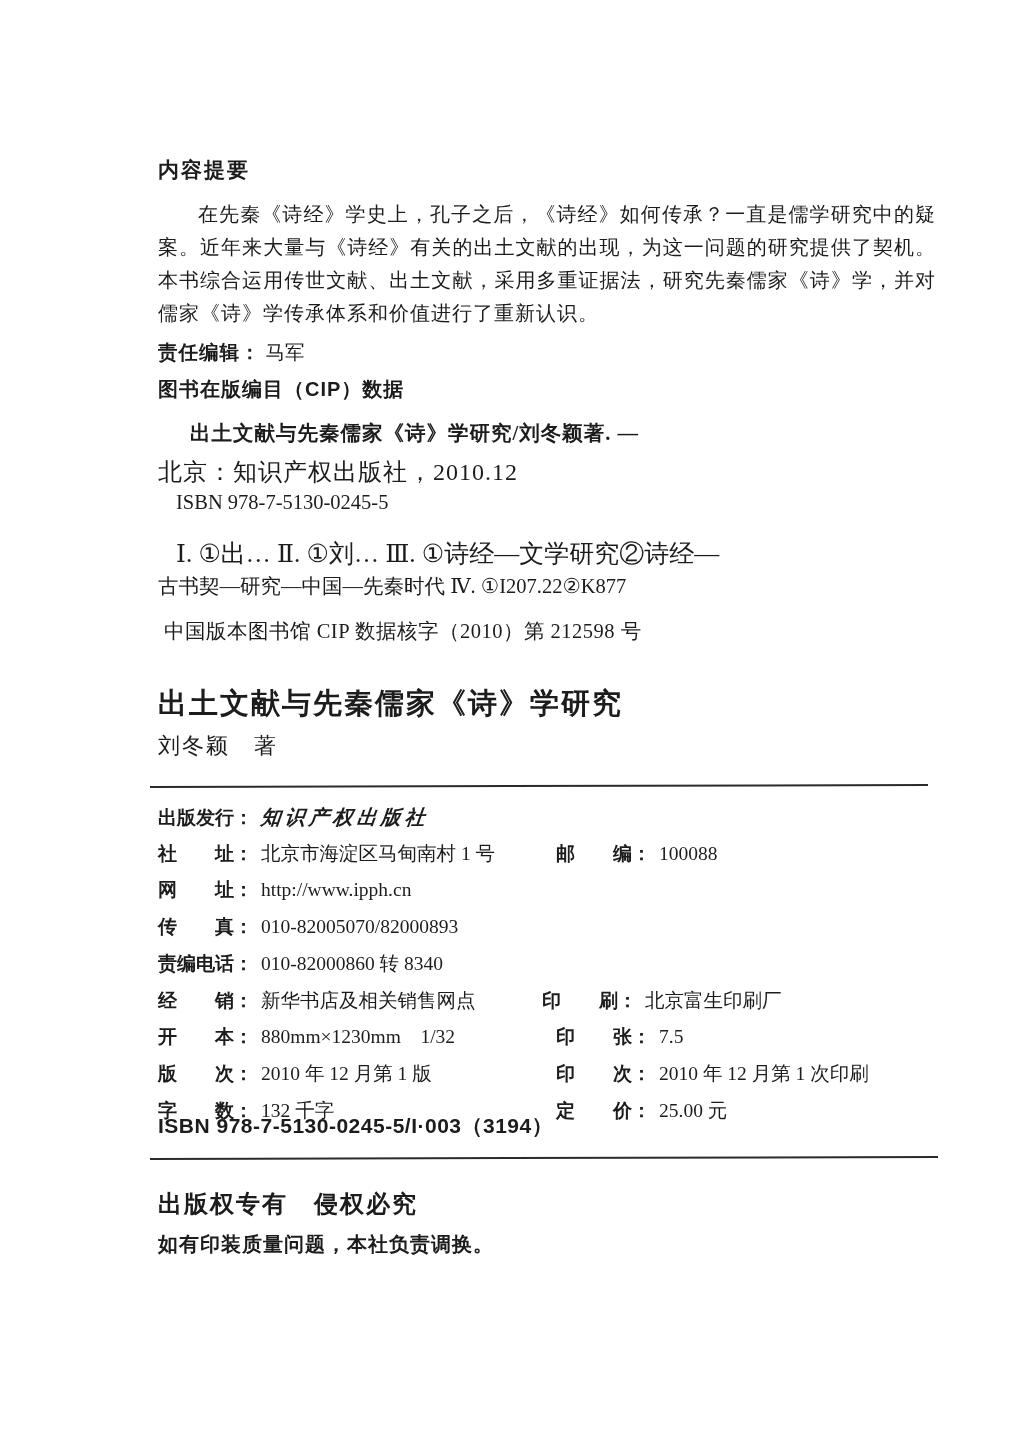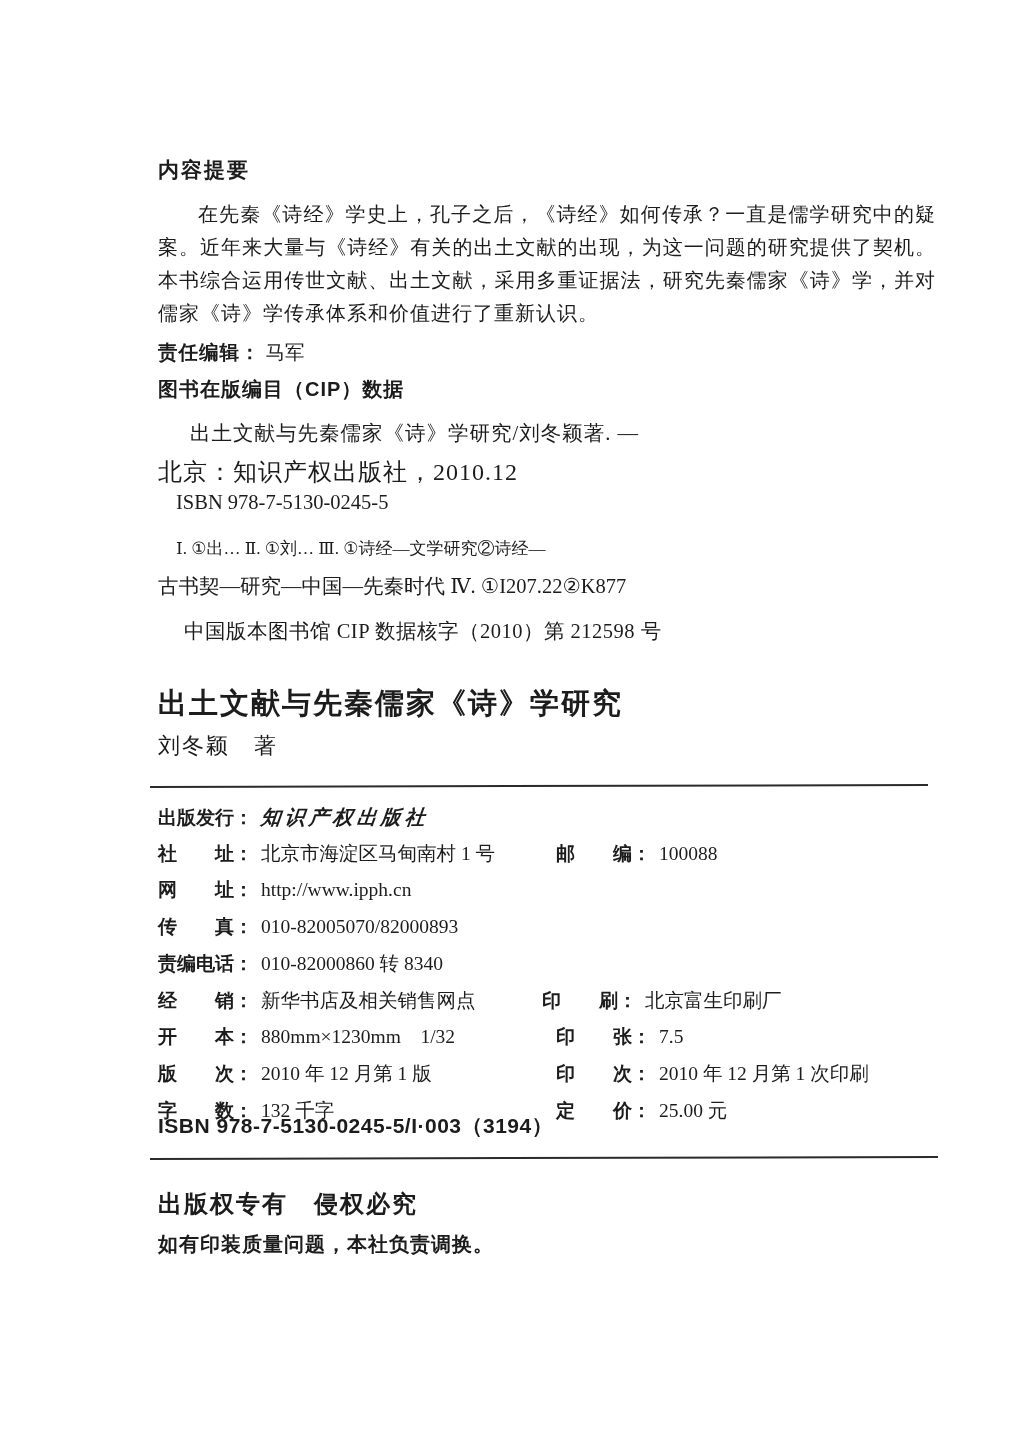--- a/index.html
+++ b/index.html
@@ -24,26 +24,26 @@
     left:158px; top:198px; width:778px;
     font-size:20px; line-height:33px;
     text-align:justify; text-indent:2em;
     letter-spacing:1px;
   }
 
   
   .editor-line { left:158px; top:339px; font-size:19.5px; }
   .editor-line .lbl { font-weight:bold; letter-spacing:1px; }
   .cip-heading { left:158px; top:376px; font-size:20px; font-weight:bold; letter-spacing:1px; }
-  .cip-entry1 { left:190px; top:419px; font-size:20.5px; letter-spacing:1px; }
+  .cip-entry1 { left:190px; top:419px; font-size:20.5px; letter-spacing:1px;font-weight:bold; }
   .cip-entry2 { left:158px; top:456px; font-size:24px; letter-spacing:1px; }
   .cip-isbn   { left:176px; top:491px; font-size:20.5px; }
-  .cip-class1 { left:176px; top:537px; font-size:17px; }
+  .cip-class1 { left:176px; top:537px; font-size:25px; }
   .cip-class2 { left:158px; top:572px; font-size:20.5px; }
-  .cip-record { left:184px; top:617px; font-size:20.5px; letter-spacing:0.5px; }
+  .cip-record { left:164px; top:617px; font-size:20.5px; letter-spacing:0.5px; }
 
   
   .book-title {
     left:158px; top:684px;
     font-size:29px; font-weight:bold;
     letter-spacing:2px;
     font-family:"Liberation Sans","DejaVu Sans",sans-serif;
   }
   .book-author { left:158px; top:731px; font-size:22px; letter-spacing:2px; }
 

